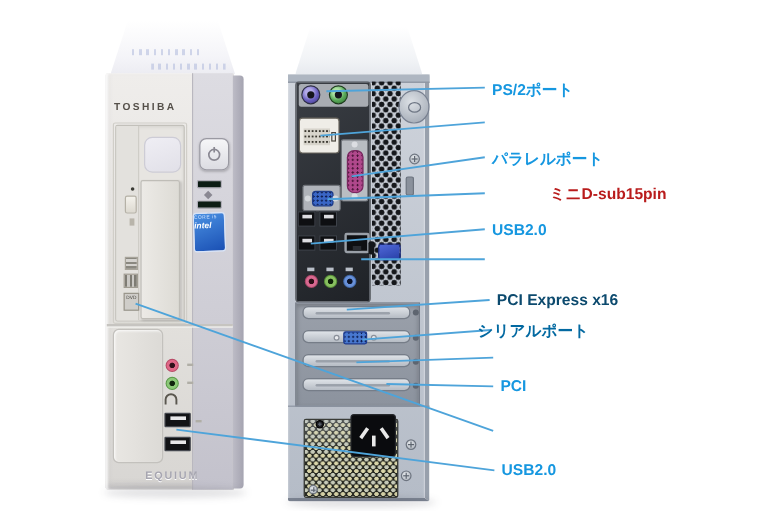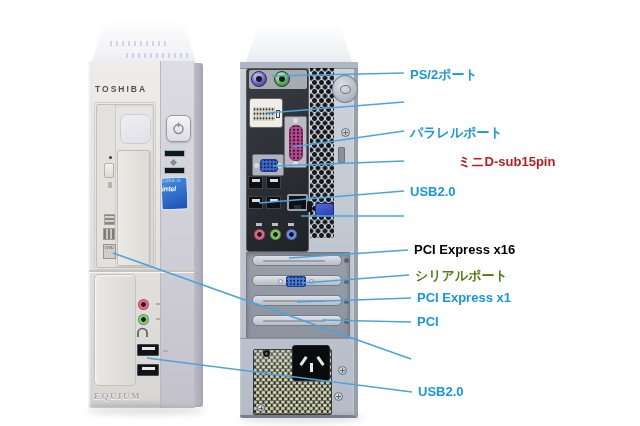--- a/index.html
+++ b/index.html
@@ -16,22 +16,22 @@
   .front-body{left:88px;top:61px;width:107px;height:347px;border-radius:2px 0 0 2px;
     background:linear-gradient(180deg,#efedeb 0%,#e3e1dd 55%,#d8d6d3 100%);
     box-shadow:inset 2px 0 2px rgba(255,255,255,.8), inset 0 -4px 6px rgba(90,90,110,.18);}
   .front-strip{left:160px;top:61px;width:34px;height:347px;
     background:linear-gradient(180deg,#dddce2 0%,#cecdd5 60%,#c3c2cc 100%);
     border-left:1px solid #b9b7bf;}
   .front-side{left:194px;top:63px;width:9px;height:344px;border-radius:0 3px 3px 0;
     background:linear-gradient(90deg,#bdbcc6,#a5a4b1);}
   .brand-top{left:95px;top:84px;width:70px;text-align:left;font-size:8.5px;font-weight:bold;
     letter-spacing:2px;color:#55504a;}
-  .brand-bottom{left:94px;top:391px;width:72px;text-align:left;font-size:9px;font-weight:bold;
-    letter-spacing:1.5px;color:#a6a5b0;text-shadow:0 1px 0 #ffffff;font-family:Liberation Serif, serif;}
+  .brand-bottom{left:94px;top:391px;width:72px;text-align:right;font-size:9px;font-weight:bold;
+    letter-spacing:1.5px;color:#a6a5b0;text-shadow:0 1px 0 #ffffff;}
   .bay-outer{left:94px;top:102px;width:62px;height:168px;border:1px solid #d0cec8;border-radius:2px;}
   .bay-frame{left:96px;top:104px;width:58px;height:164px;border:1px solid #c2c0ba;border-radius:2px;
     background:#e7e5e1;box-shadow:inset 0 1px 3px rgba(0,0,0,.08);}
   .drive-strip{left:97px;top:105px;width:19px;height:162px;background:#e3e1dd;border-right:1px solid #cfcdc7;}
   .led-dot{left:109px;top:156px;width:3px;height:3px;border-radius:50%;background:#3a3a34;}
   .eject-btn{left:104px;top:163px;width:10px;height:15px;border-radius:2px;border:1px solid #b5b1a6;
     background:linear-gradient(180deg,#f4f2ec,#ddd9d0);}
   .eject-mark{left:108px;top:182px;width:4px;height:6px;background:#b8b4aa;}
   .sticker-a{left:104px;top:214px;width:11px;height:11px;background:
     repeating-linear-gradient(0deg,#8a8880 0 2px,#d4d2ce 2px 4px);border:1px solid #a8a49a;}
@@ -318,18 +318,17 @@
       <line x1="297" y1="302" x2="411" y2="298" stroke="#4ea4da" stroke-width="1.6"></line>
       <line x1="322" y1="320" x2="411" y2="322" stroke="#4ea4da" stroke-width="1.6"></line>
       <line x1="113" y1="253" x2="411" y2="359" stroke="#4ea4da" stroke-width="1.6"></line>
       <line x1="147" y1="358" x2="412" y2="392" stroke="#4ea4da" stroke-width="1.6"></line>
     </svg>
 
 <span class="ann-label" style="left: 410px; top: 66px; color: rgb(22, 151, 224);">PS/2ポート</span>
     <span class="ann-label" style="left: 410px; top: 124px; color: rgb(22, 151, 224);">パラレルポート</span>
     <span class="ann-label" style="left: 410px; top: 153px; color: #b91c1c; margin-left: 48px;">ミニD-sub15pin</span>
     <span class="ann-label" style="left: 410px; top: 184px; color: rgb(22, 151, 224);">USB2.0</span>
-    <span class="ann-label" style="left: 414px; top: 242px; color: #000000;">PCI Express x16</span>
-    <span class="ann-label" style="left: 415px; top: 267px; color: #4d7c0f;">シリアルポート</span>
-    <span class="ann-label" style="left: 417px; top: 290px; color: rgb(22, 151, 224);">PCI Express x1</span>
+    <span class="ann-label" style="left: 414px; top: 242px; color: #0c4a6e;">PCI Express x16</span>
+    <span class="ann-label" style="left: 398px; top: 267px; color: #0369a1;">シリアルポート</span>
     <span class="ann-label" style="left: 417px; top: 314px; color: rgb(22, 151, 224);">PCI</span>
     <span class="ann-label" style="left: 418px; top: 384px; color: rgb(22, 151, 224);">USB2.0</span>
   </div>
 
 </body></html>

